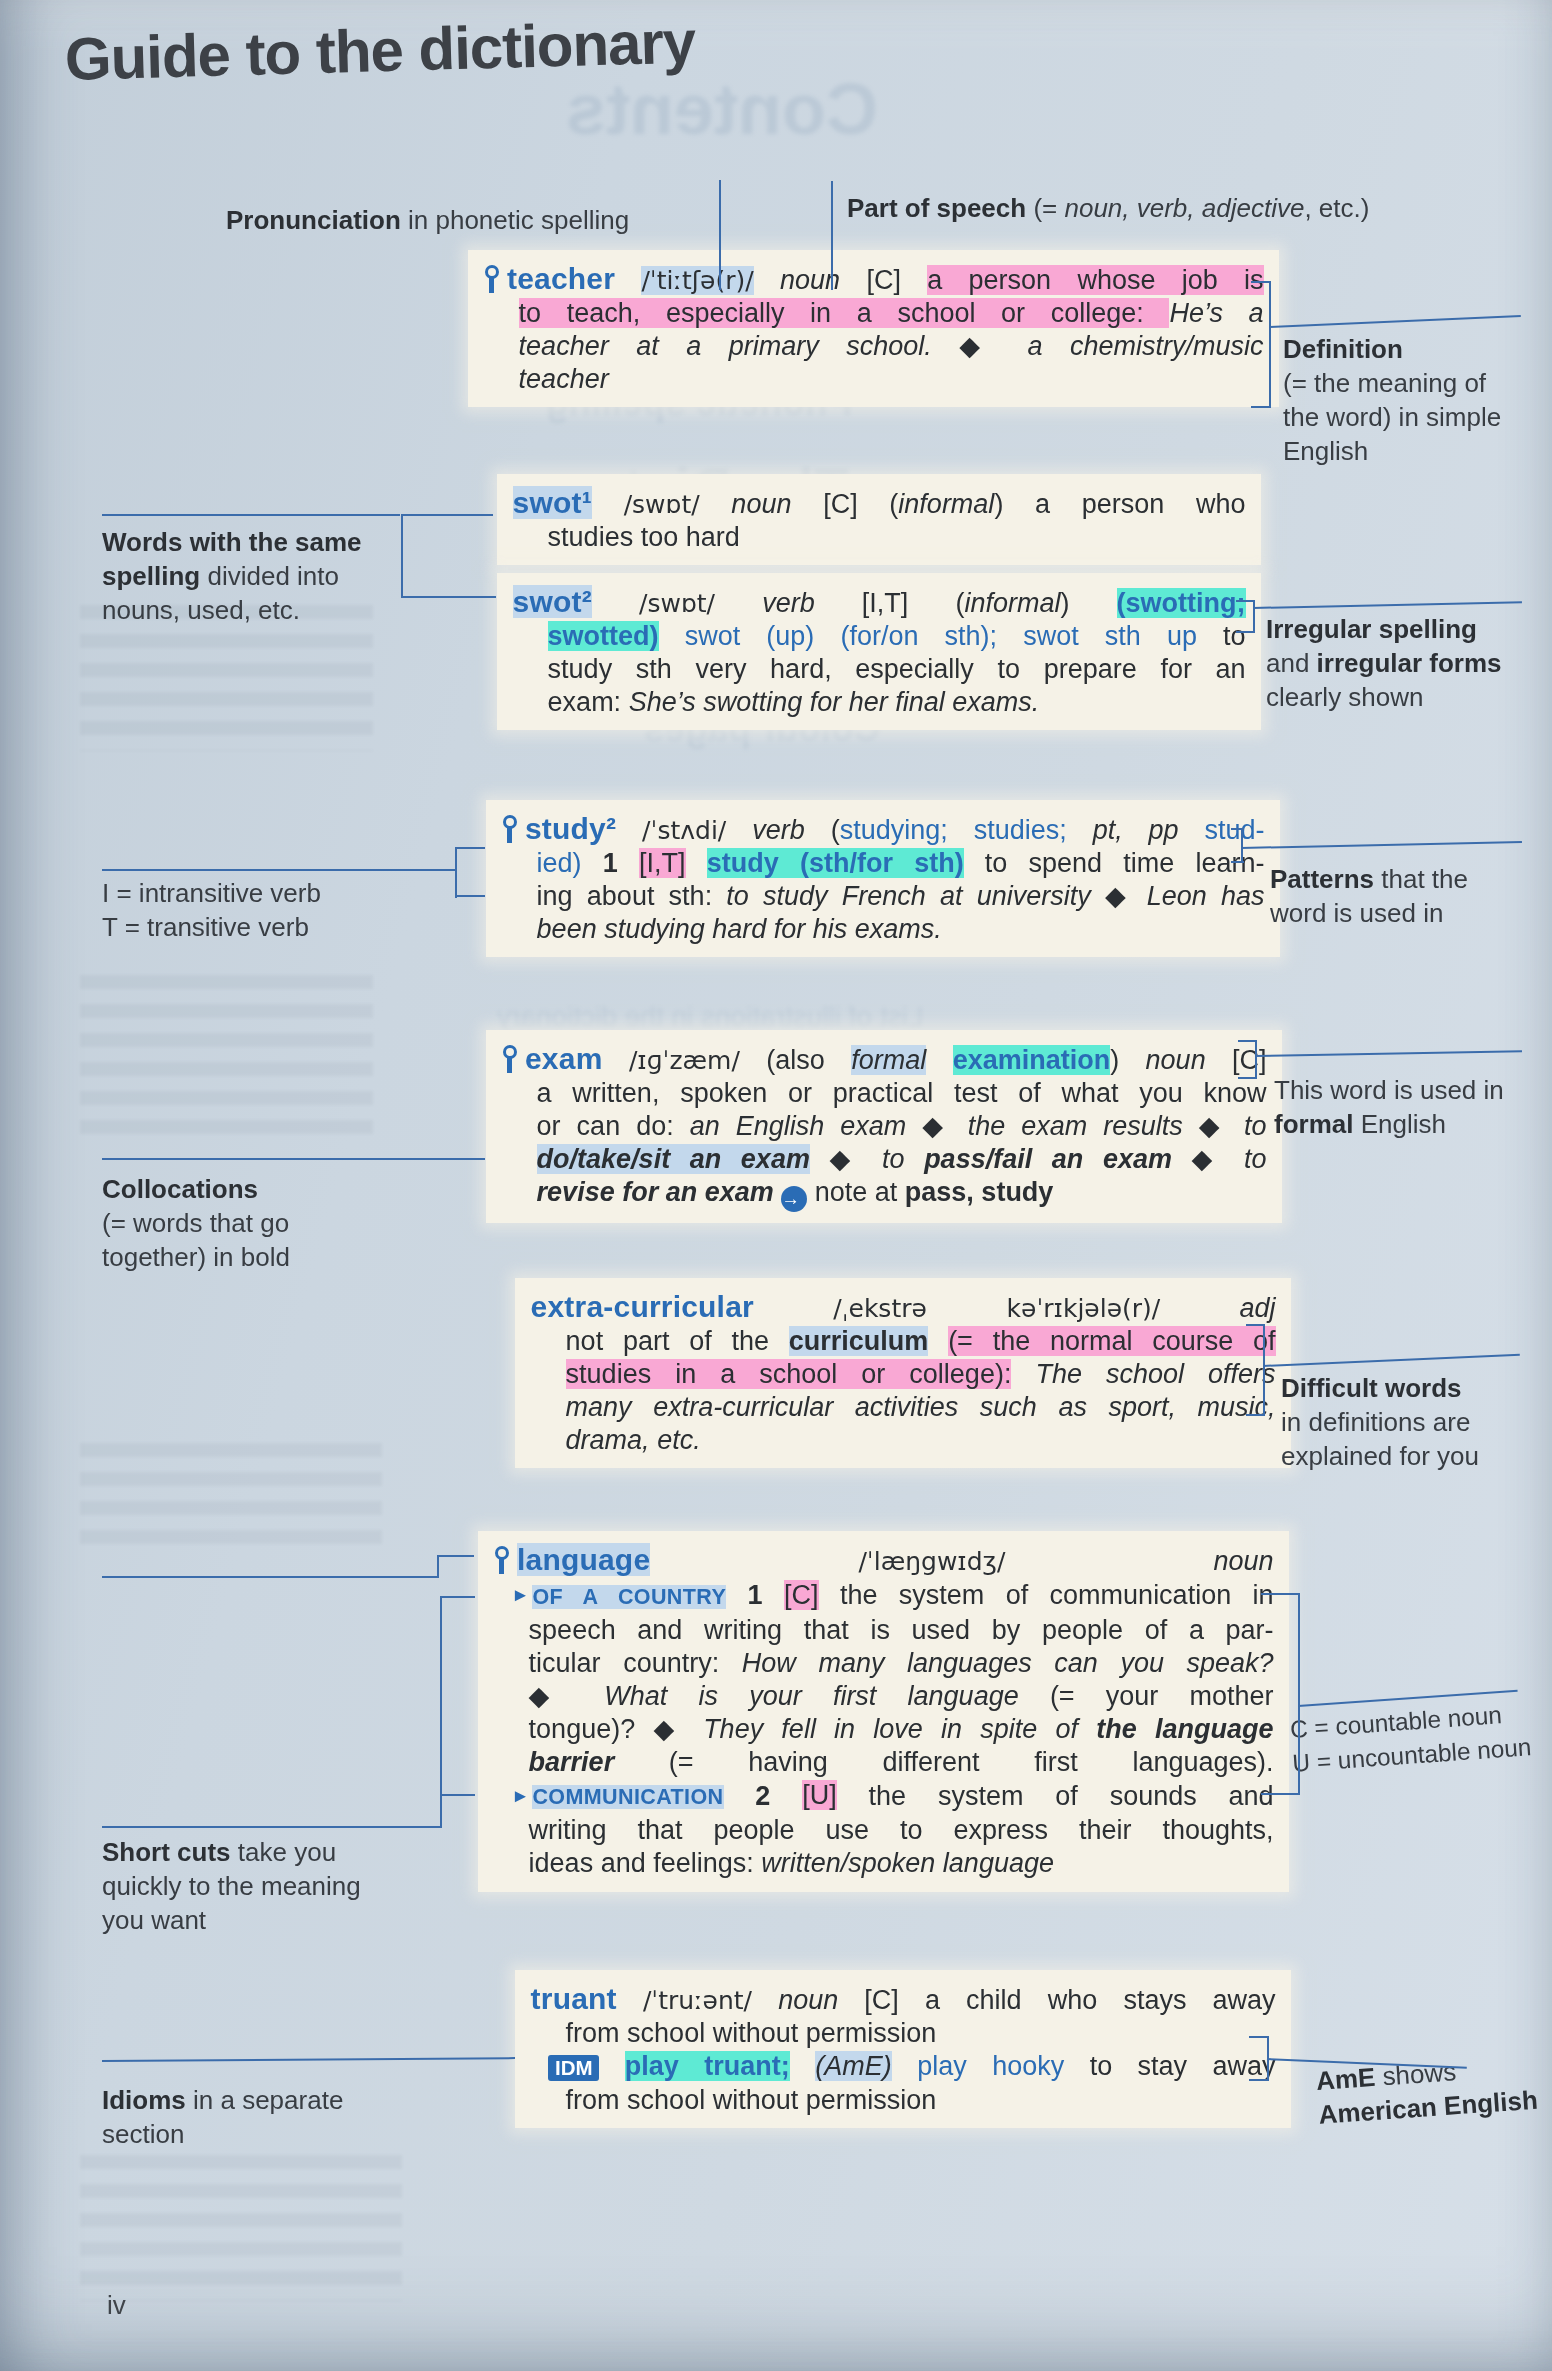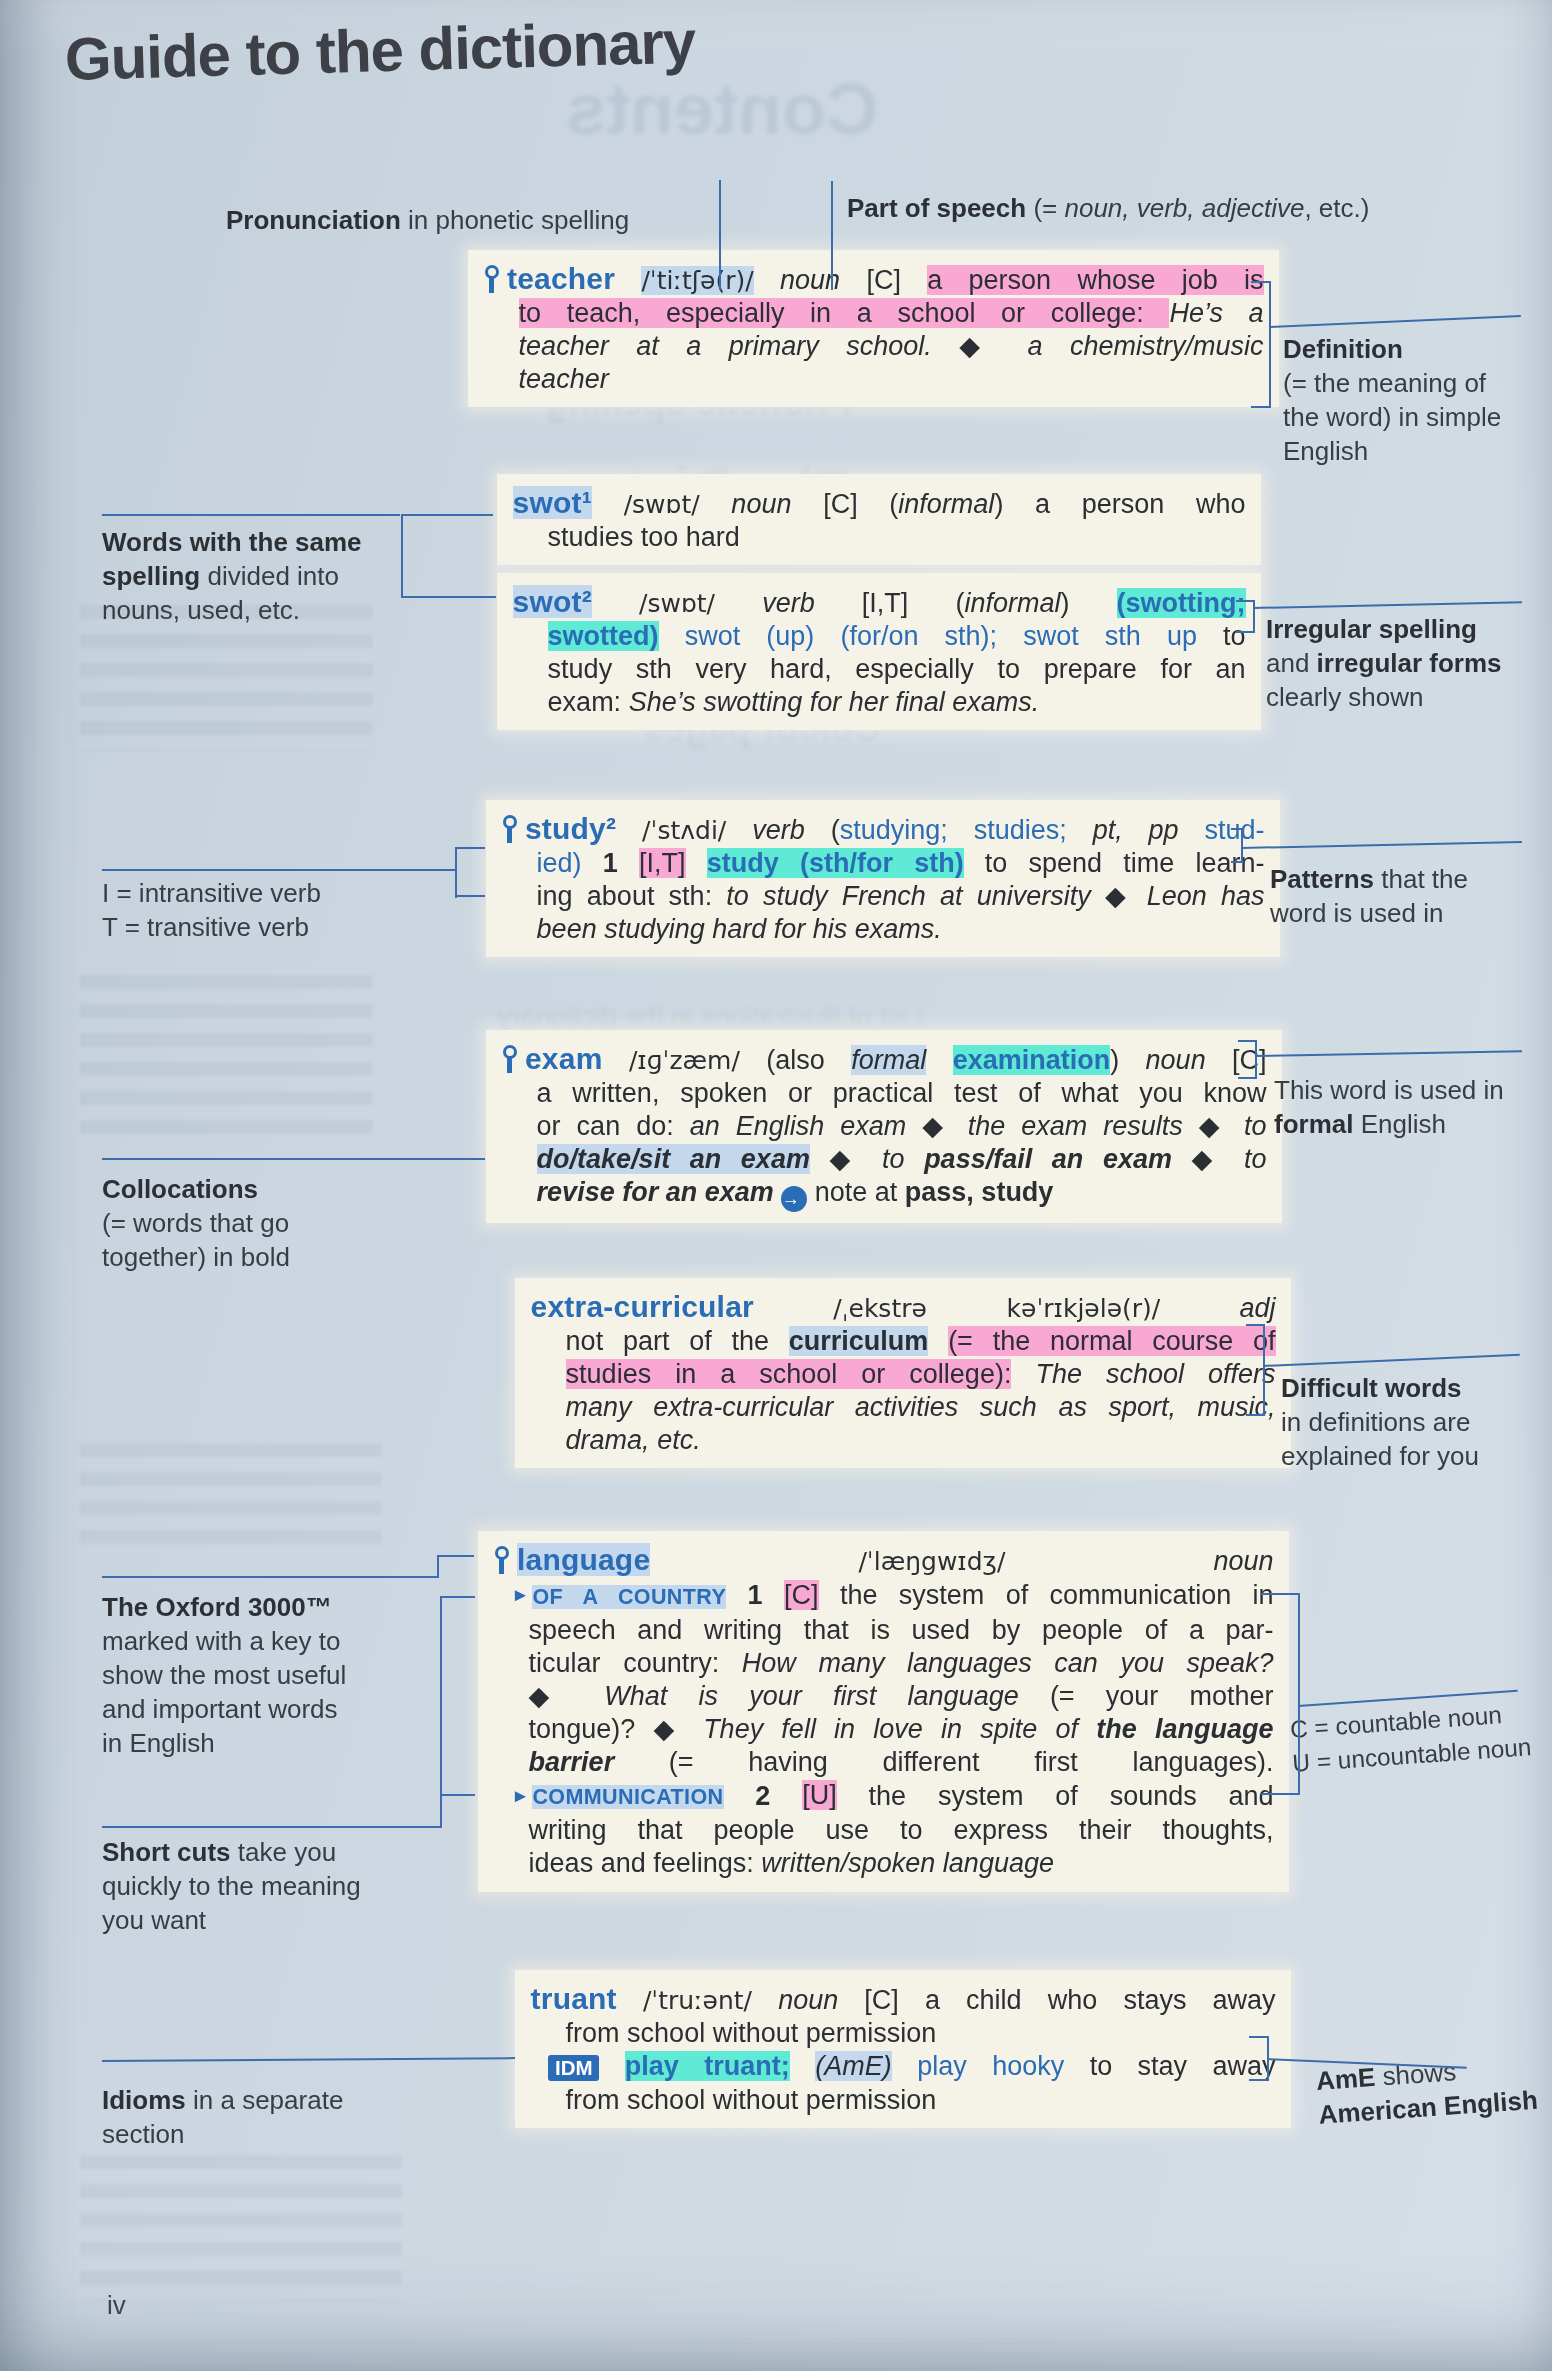--- a/index.html
+++ b/index.html
@@ -177,27 +177,20 @@
   <div class="ann" style="left:102px;top:1172px;width:361px;">
       <div class="eline"><span class="sg-ab">Collocations</span></div>
       <div class="eline"><span class="sg-ar">(= words that go</span></div>
       <div class="eline"><span class="sg-ar">together) in bold</span></div>
     </div>
   <div class="ann" style="left:1281px;top:1371px;width:263px;">
       <div class="eline"><span class="sg-ab">Difficult words</span></div>
       <div class="eline"><span class="sg-ar">in definitions are</span></div>
       <div class="eline"><span class="sg-ar">explained for you</span></div>
     </div>
-  <div class="ann" style="left:102px;top:1590px;width:361px;">
-      <div class="eline"><span class="sg-ab">The Oxford 3000™</span></div>
-      <div class="eline"><span class="sg-ar">marked with a key to</span></div>
-      <div class="eline"><span class="sg-ar">show the most useful</span></div>
-      <div class="eline"><span class="sg-ar">and important words</span></div>
-      <div class="eline"><span class="sg-ar">in English</span></div>
-    </div>
   <div class="ann" style="left:102px;top:1835px;width:361px;">
       <div class="eline"><span class="sg-ab">Short cuts</span><span class="sg-ar"> take you</span></div>
       <div class="eline"><span class="sg-ar">quickly to the meaning</span></div>
       <div class="eline"><span class="sg-ar">you want</span></div>
     </div>
   <div class="ann" style="left:1289px;top:1714px;width:263px;font-size:24.4px;line-height:32px;transform:rotate(-4deg);transform-origin:left top;">
       <div class="eline"><span class="sg-ar">C = countable noun</span></div>
       <div class="eline"><span class="sg-ar">U = uncountable noun</span></div>
     </div>
   <div class="ann" style="left:102px;top:2083px;width:361px;">

